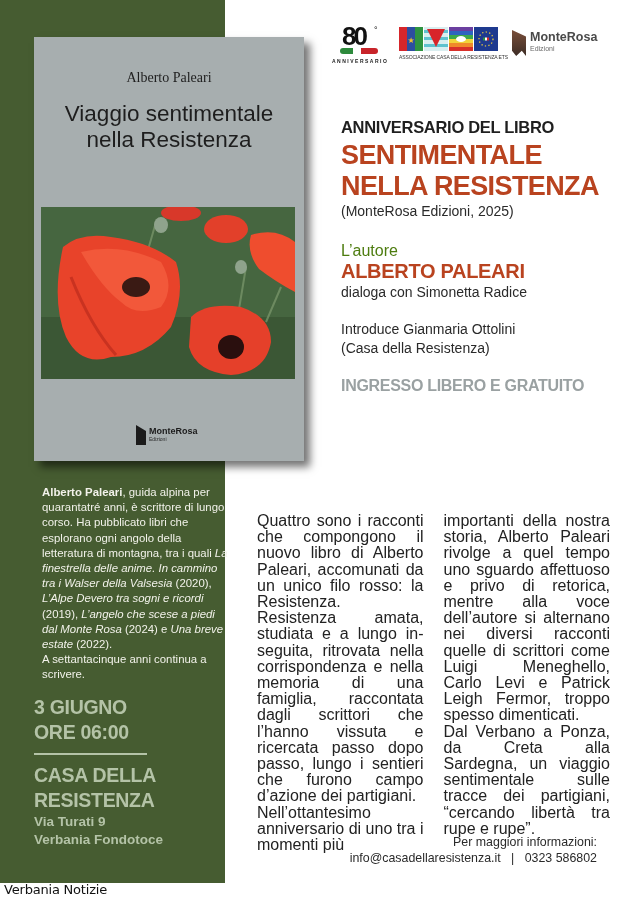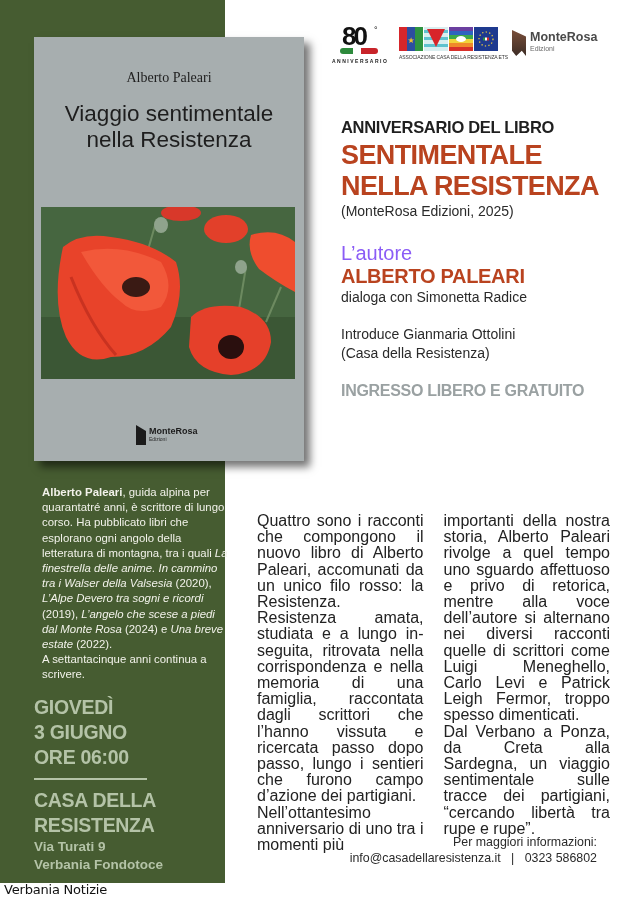--- a/index.html
+++ b/index.html
@@ -40,21 +40,21 @@
   .mr-mark { width: 14px; height: 26px; background: linear-gradient(180deg, #7a4f3a, #3d2d26); clip-path: polygon(0 0, 100% 25%, 100% 100%, 70% 80%, 30% 100%, 0 80%); }
   .mr-text { display: flex; flex-direction: column; line-height: 11px; }
   .mr-name { font-size: 12.5px; font-weight: bold; color: #4a4a4a; }
   .mr-sub { font-size: 7px; color: #6a6a6a; }
 
   
   .info { position: absolute; left: 341px; top: 118px; width: 290px; }
   .pres-label { font-size: 16.5px; font-weight: bold; color: #1f1f1f; letter-spacing: -0.3px; }
   .book-title { margin-top: 3px; font-size: 27px; line-height: 31px; font-weight: bold; color: #b9431f; letter-spacing: -0.6px; }
   .publisher { font-size: 14px; color: #2a2a2a; margin-top: 1px; }
-  .author-label { margin-top: 23px; font-size: 20px; color: #8b5cf6; }
+  .author-label { margin-top: 23px; font-size: 16px; color: #4d7c0f; }
   .author-name { font-size: 20px; font-weight: bold; color: #b9431f; line-height: 22px; letter-spacing: -0.3px; }
   .dialog { font-size: 14px; color: #2a2a2a; margin-top: 2px; }
   .intro { margin-top: 20px; font-size: 14px; line-height: 19px; color: #2a2a2a; }
   .free-entry { margin-top: 19px; font-size: 16px; font-weight: bold; color: #9aa1a2; letter-spacing: -0.3px; }
 
   
   .bio { position: absolute; left: 42px; top: 485px; width: 190px; font-size: 11.4px; line-height: 15.2px; color: #f2f2ea; }
   .bio b { font-weight: bold; }
   .bio i { font-style: italic; }
 
@@ -185,21 +185,20 @@
   </div>
   <div class="free-entry">INGRESSO LIBERO E GRATUITO</div>
 </div>
 
 <div class="bio">
   <b>Alberto Paleari</b><span>, guida alpina per quarantatré anni, è scrittore di lungo corso. Ha pubblicato libri che esplorano ogni angolo della letteratura di montagna, tra i quali </span><i>La finestrella delle anime. In cammino tra i Walser della Valsesia</i><span> (2020), </span><i>L’Alpe Devero tra sogni e ricordi</i><span> (2019), </span><i>L’angelo che scese a piedi dal Monte Rosa</i><span> (2024) e </span><i>Una breve estate</i><span> (2022).</span>
   <div>A settantacinque anni continua a scrivere.</div>
 </div>
 
 <div class="event">
-  <div class="event-line">GIOVEDÌ</div>
   <div class="event-line">3 GIUGNO</div>
   <div class="event-line">ORE 06:00</div>
   <div class="event-divider"></div>
   <div class="event-line">CASA DELLA</div>
   <div class="event-line">RESISTENZA</div>
   <div class="event-addr">Via Turati 9</div>
   <div class="event-addr">Verbania Fondotoce</div>
 </div>
 
 <div class="body-text">

